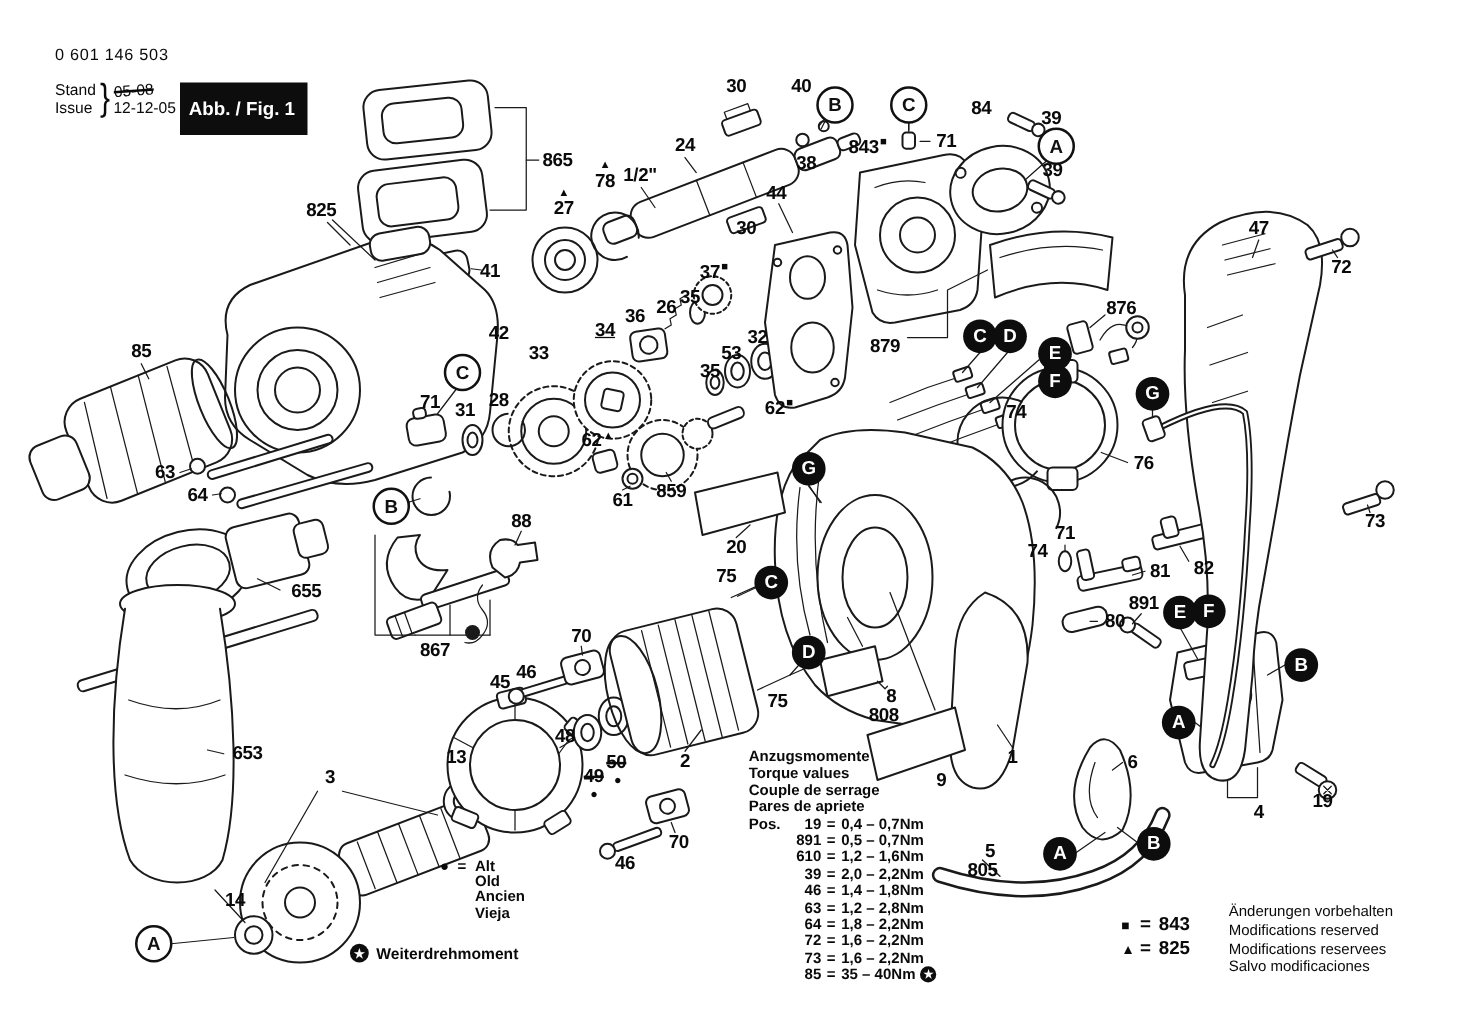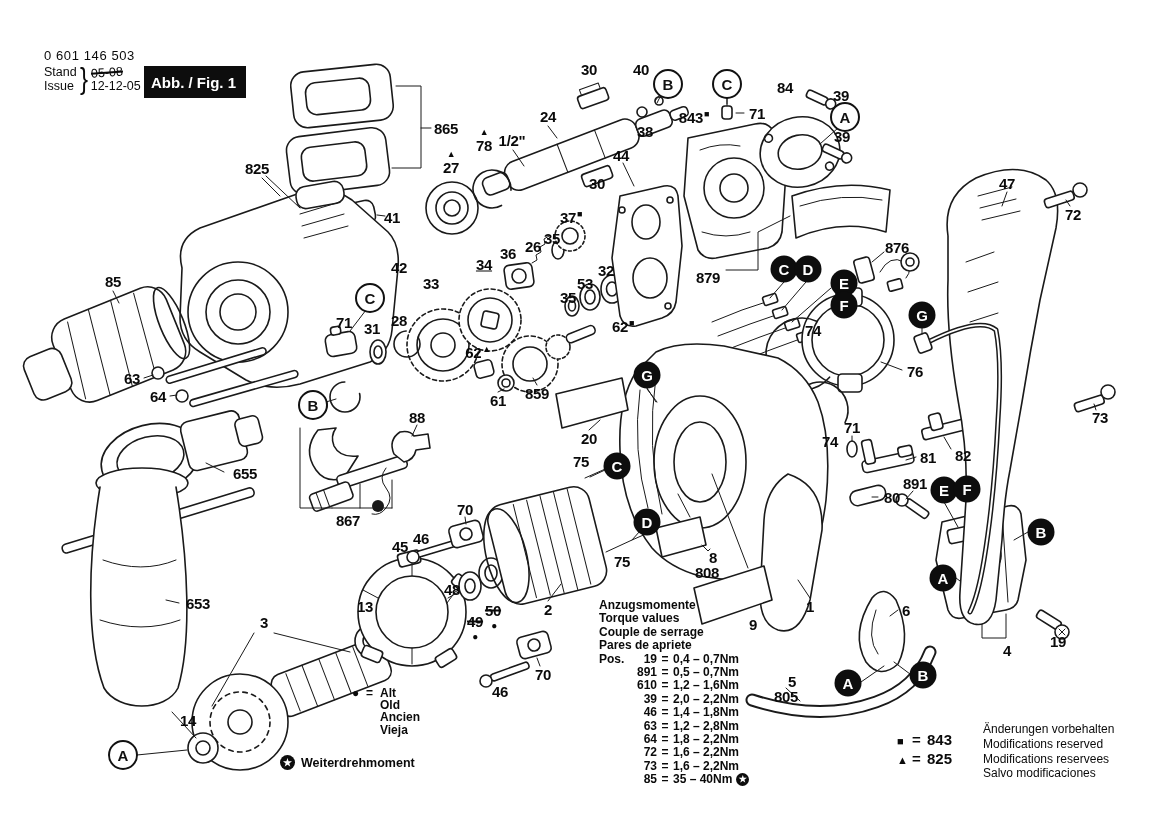--- a/index.html
+++ b/index.html
@@ -23,27 +23,27 @@
   .plabel.struck{text-decoration:line-through;text-decoration-thickness:2px;}
   .plabel.dot{font-size:10px;}
 
   .callout{position:absolute;width:26px;height:26px;border-radius:50%;
            transform:translate(-50%,-50%);display:flex;align-items:center;justify-content:center;
            font-weight:bold;font-size:15px;z-index:6;}
   .callout.open{border:2px solid #111;background:#fff;color:#111;}
   .callout.filled{background:#0d0d0d;color:#fff;border:none;width:27px;height:27px;}
 
   
-  .hdr-number{position:absolute;left:44px;top:48px;font-size:13px;letter-spacing:0.6px;}
+  .hdr-number{position:absolute;left:44px;top:36px;font-size:13px;letter-spacing:0.6px;}
   .issue-row{position:absolute;left:44px;top:62px;display:flex;align-items:center;gap:2px;font-size:12.5px;}
   .si-col{line-height:14px;}
   .brace{font-size:30px;font-weight:400;transform:scaleX(0.8);}
   .dates{display:flex;flex-direction:column;line-height:14px;font-size:12.5px;}
   .dates .old{text-decoration:line-through;text-decoration-thickness:1.5px;transform:rotate(-4deg);}
-  .fig-box{position:absolute;left:144px;top:66px;width:102px;height:32px;background:#0d0d0d;color:#fff;
+  .fig-box{position:absolute;left:144px;top:66px;width:102px;height:42px;background:#0d0d0d;color:#fff;
            font-weight:bold;font-size:15px;display:flex;align-items:center;padding-left:7px;box-sizing:border-box;}
 
   
   .torque{position:absolute;left:599px;top:599px;font-size:12px;font-weight:bold;line-height:13.4px;z-index:5;}
   .tq-row{display:flex;align-items:center;}
   .tq-c1{width:30px;}
   .tq-c2{width:28px;text-align:right;}
   .tq-c3{width:16px;text-align:center;}
   .star-badge{display:inline-flex;width:13px;height:13px;border-radius:50%;background:#0d0d0d;color:#fff;
               font-size:9px;align-items:center;justify-content:center;margin-left:4px;flex:none;}

